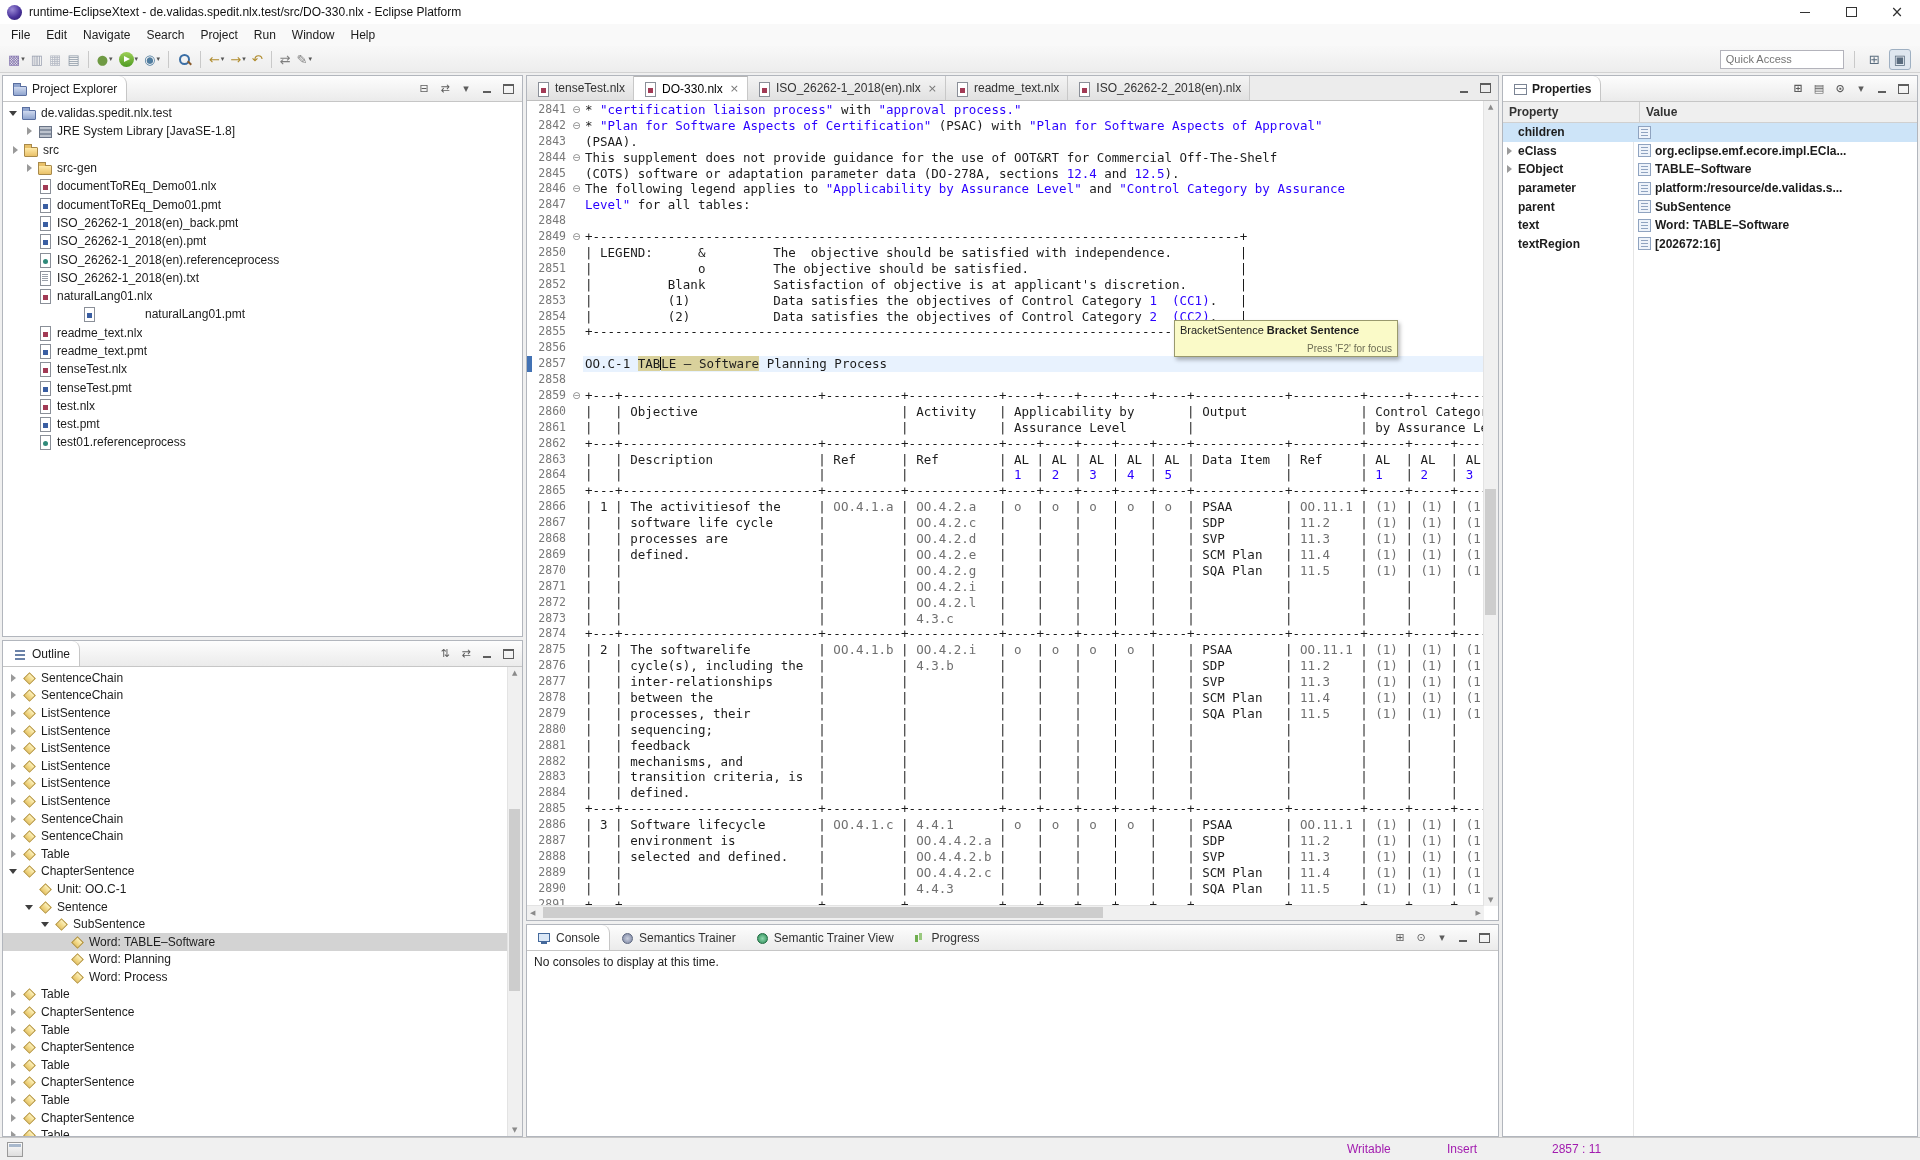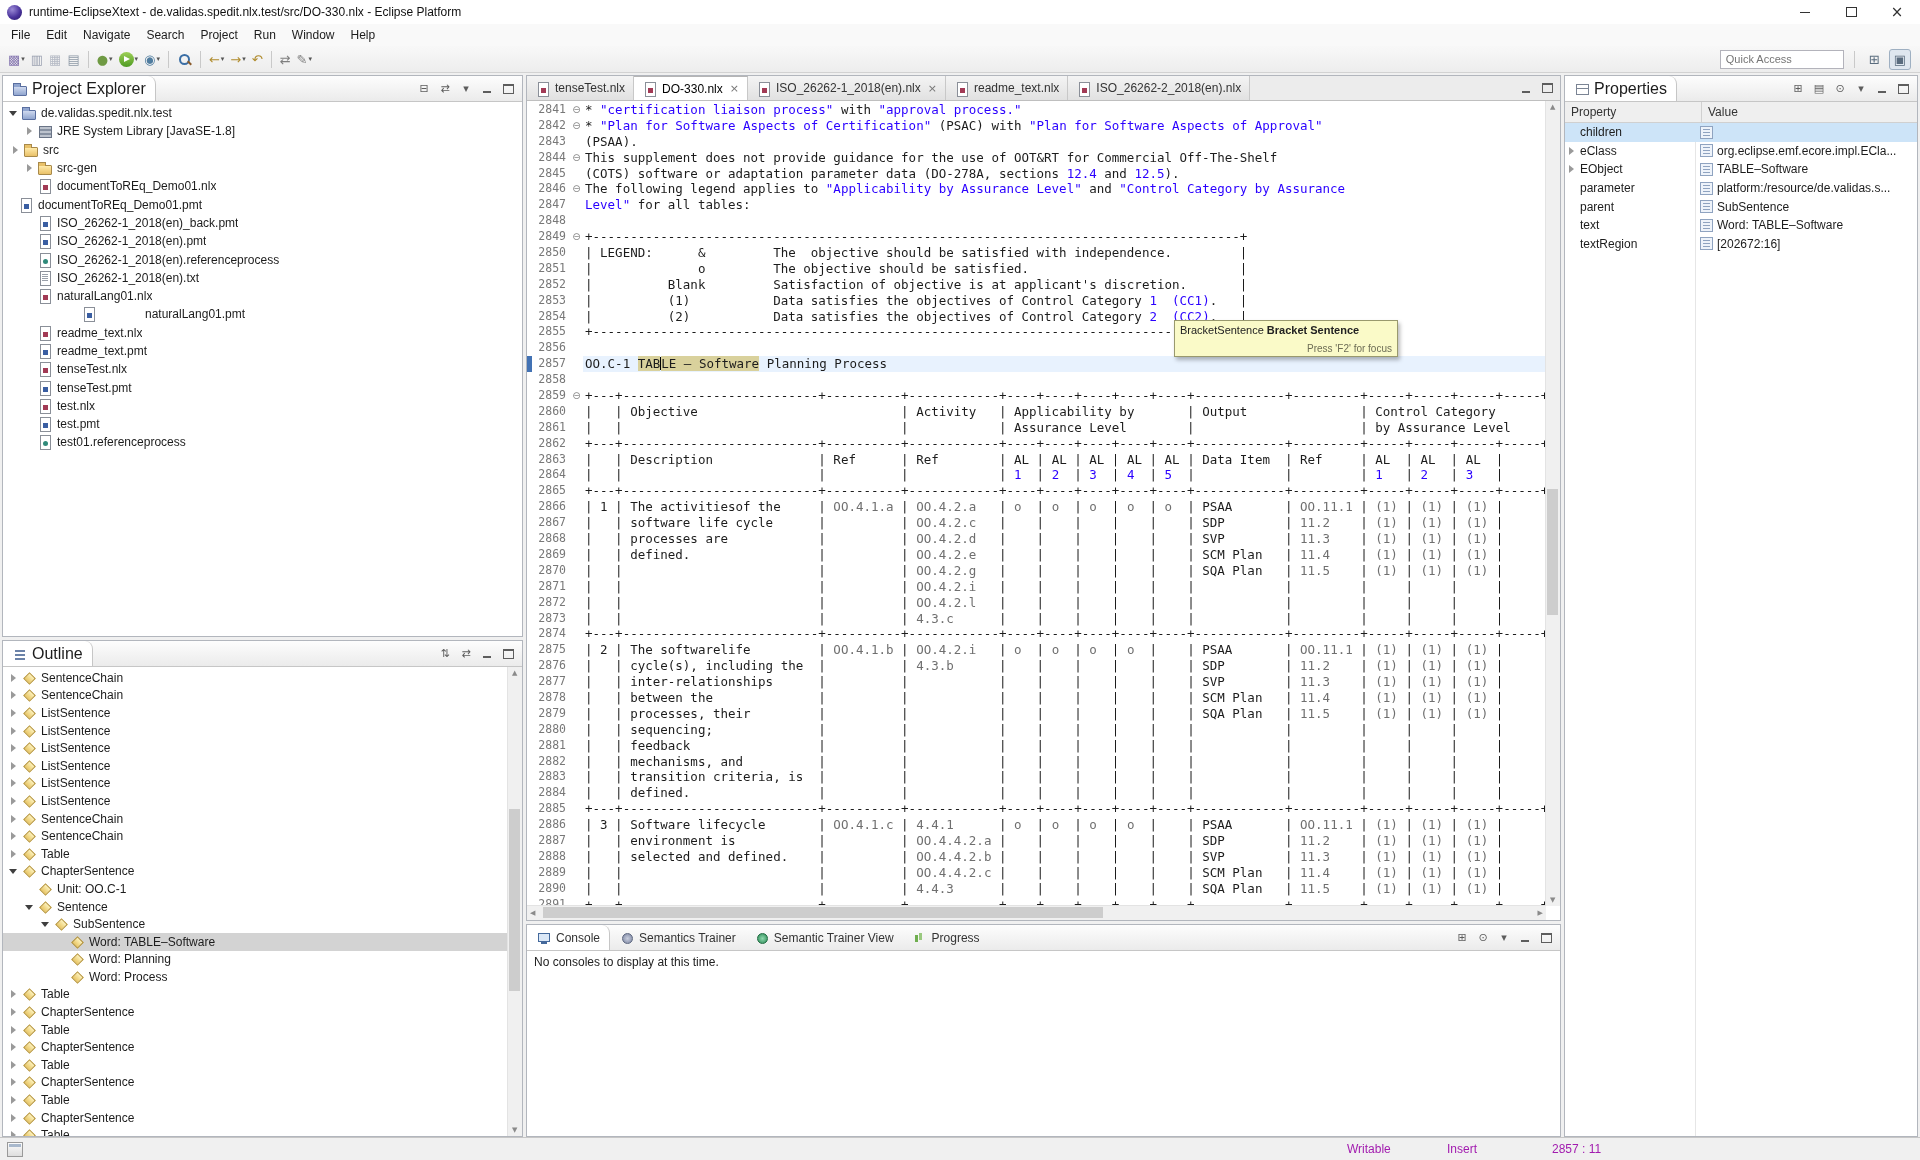--- a/index.html
+++ b/index.html
@@ -40,33 +40,33 @@
     position:relative;display:inline-block;}
   .ic-run::before{content:"";position:absolute;left:5px;top:4px;border:3.5px solid transparent;border-left:6px solid #fff;}
   .ic-mag{width:15px;height:15px;position:relative;display:inline-block;}
   .ic-mag::before{content:"";position:absolute;left:2px;top:2px;width:7px;height:7px;border:2px solid #3a6ea5;border-radius:50%;}
   .ic-mag::after{content:"";position:absolute;left:10px;top:10px;width:5px;height:2px;background:#8a5a2a;transform:rotate(45deg);}
 
   
   .main{flex:1;display:flex;gap:3px;padding:2px 2px 0;min-height:0;}
   .col-left{width:521px;flex:none;display:flex;flex-direction:column;gap:3px;min-height:0;}
   .col-center{flex:1;display:flex;flex-direction:column;gap:3px;min-width:0;min-height:0;}
-  .col-right{width:354px;flex:none;display:flex;flex-direction:column;min-height:0;}
+  .col-right{width:416px;flex:none;display:flex;flex-direction:column;min-height:0;font-weight:bold;}
   .panel{background:#fff;border:1px solid #b2b6bd;display:flex;flex-direction:column;overflow:hidden;min-height:0;}
   .pe-panel{height:560px;flex:none;}
   .ol-panel{flex:1;}
   .ed-panel{flex:1;position:relative;}
   .cons-panel{height:211px;flex:none;}
   .props-panel{flex:1;}
 
   
   .phead{height:25px;background:linear-gradient(#fdfdfd,#ebebeb);border-bottom:1px solid #c6c6c6;
     display:flex;align-items:stretch;flex:none;}
   .ptab{display:flex;align-items:center;gap:5px;padding:0 9px;background:#fff;
-    border-right:1px solid #c6c6c6;border-top-right-radius:8px;font-size:16px;}
+    border-right:1px solid #c6c6c6;border-top-right-radius:8px;font-size:12px;}
   .ctab{display:flex;align-items:center;gap:5px;padding:0 9px;font-size:12px;color:#333;}
   .ctab.active{background:#fff;border-right:1px solid #c6c6c6;border-top-right-radius:8px;}
   .phead-icons{margin-left:auto;display:flex;align-items:center;gap:3px;padding-right:5px;}
   .hicon{width:18px;height:18px;display:flex;align-items:center;justify-content:center;
     font-size:11px;color:#5d5d5d;font-family:"DejaVu Sans",sans-serif;}
   .hicon[data-name="minimize-icon"]::before{content:"";width:8px;height:2px;background:#5d5d5d;margin-top:7px;}
   .hicon[data-name="maximize-icon"]::before{content:"";width:9px;height:7px;border:1px solid #5d5d5d;border-top-width:2px;}
 
   
   .tree{flex:1;overflow:hidden;padding-top:2px;position:relative;}
@@ -311,21 +311,21 @@
             <div class="trow" data-name="tree-item" style="padding-left: 19px;">
               <span class="arr col" data-name="tree-collapsed-icon"></span>
               <span class="ticon ic-folder" data-name="source-folder-icon"></span>
               <span class="tlabel" data-name="tree-item-label">src-gen</span>
             </div>
             <div class="trow" data-name="tree-item" style="padding-left: 19px;">
               <span class="arr" data-name="tree-arrow-spacer"></span>
               <span class="ticon ic-file ic-nlx" data-name="nlx-file-icon"></span>
               <span class="tlabel" data-name="tree-item-label">documentToREq_Demo01.nlx</span>
             </div>
-            <div class="trow" data-name="tree-item" style="">
+            <div class="trow" data-name="tree-item" style="padding-left: 19px;">
               <span class="arr" data-name="tree-arrow-spacer"></span>
               <span class="ticon ic-file ic-pmt" data-name="pmt-file-icon"></span>
               <span class="tlabel" data-name="tree-item-label">documentToREq_Demo01.pmt</span>
             </div>
             <div class="trow" data-name="tree-item" style="padding-left: 19px;">
               <span class="arr" data-name="tree-arrow-spacer"></span>
               <span class="ticon ic-file ic-pmt" data-name="pmt-file-icon"></span>
               <span class="tlabel" data-name="tree-item-label">ISO_26262-1_2018(en)_back.pmt</span>
             </div>
             <div class="trow" data-name="tree-item" style="padding-left: 19px;">

